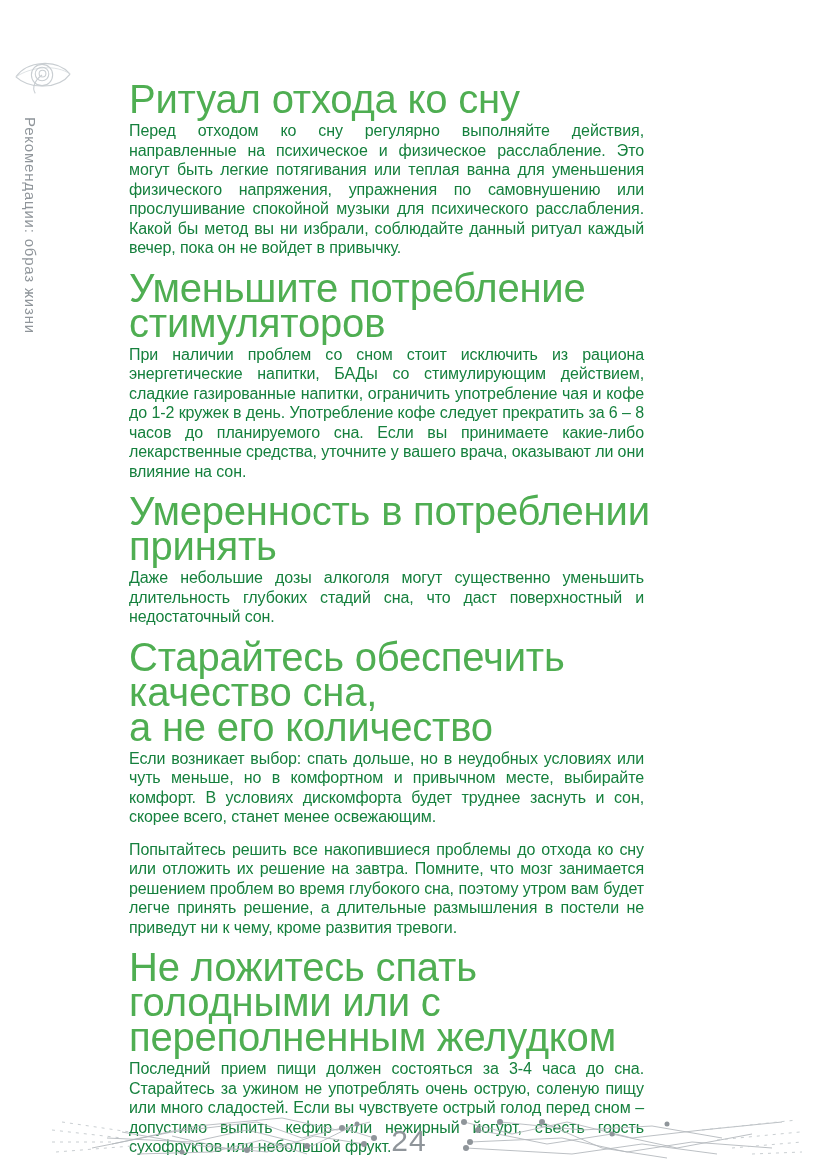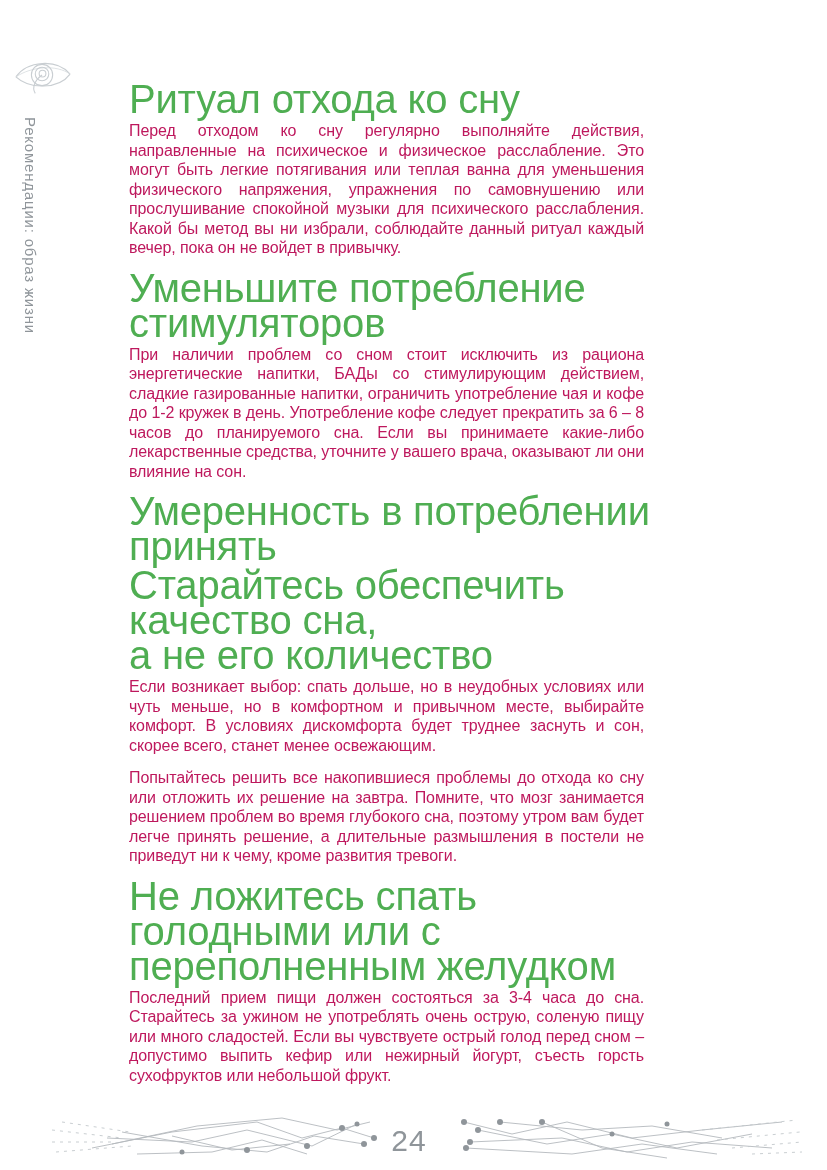--- a/index.html
+++ b/index.html
@@ -50,21 +50,21 @@
     letter-spacing: -0.2px;
     color: #4fae52;
     white-space: pre-line;
   }
   .section p {
     margin: 0 16px 13px 0;
     font-size: 16px;
     line-height: 19.5px;
     font-weight: 400;
     letter-spacing: -0.1px;
-    color: #be185d;
+    color: #15803d;
     text-align: justify;
   }
   .section p::after { 
     content: "";
   }
 
   
   .footer {
     position: absolute;
     left: 0;
@@ -114,20 +114,21 @@
     </div>
 
     <div class="section">
       <h2>Уменьшите потребление
 стимуляторов</h2>
       <p>При наличии проблем со сном стоит исключить из рациона энергетические напитки, БАДы со стимулирующим действием, сладкие газированные напитки, ограничить употребление чая и кофе до 1-2 кружек в день. Употребление кофе следует прекратить за 6 – 8 часов до планируемого сна. Если вы принимаете какие-либо лекарственные средства, уточните у вашего врача, оказывают ли они влияние на сон.</p>
     </div>
 
     <div class="section">
       <h2>Умеренность в потреблении принять</h2>
+      <p>Даже небольшие дозы алкоголя могут существенно уменьшить длительность глубоких стадий сна, что даст поверхностный и недостаточный сон.</p>
     </div>
 
     <div class="section">
       <h2>Старайтесь обеспечить качество сна,
 а не его количество</h2>
       <p>Если возникает выбор: спать дольше, но в неудобных условиях или чуть меньше, но в комфортном и привычном месте, выбирайте комфорт. В условиях дискомфорта будет труднее заснуть и сон, скорее всего, станет менее освежающим.</p>
     </div>
 
     <div class="section">
       <p>Попытайтесь решить все накопившиеся проблемы до отхода ко сну или отложить их решение на завтра. Помните, что мозг занимается решением проблем во время глубокого сна, поэтому утром вам будет легче принять решение, а длительные размышления в постели не приведут ни к чему, кроме развития тревоги.</p>

